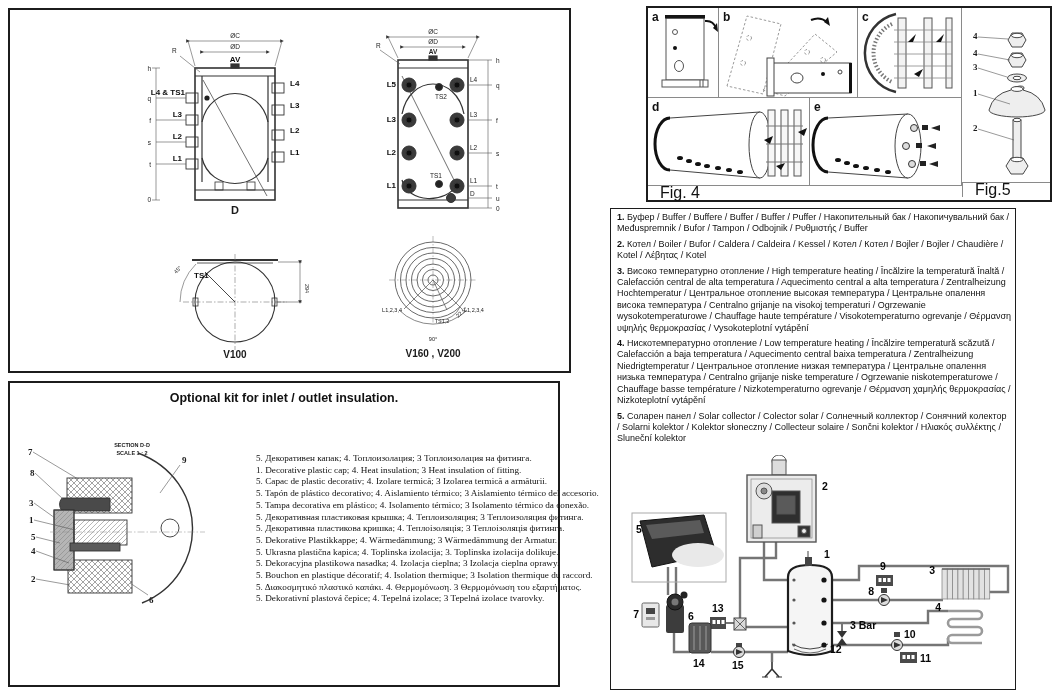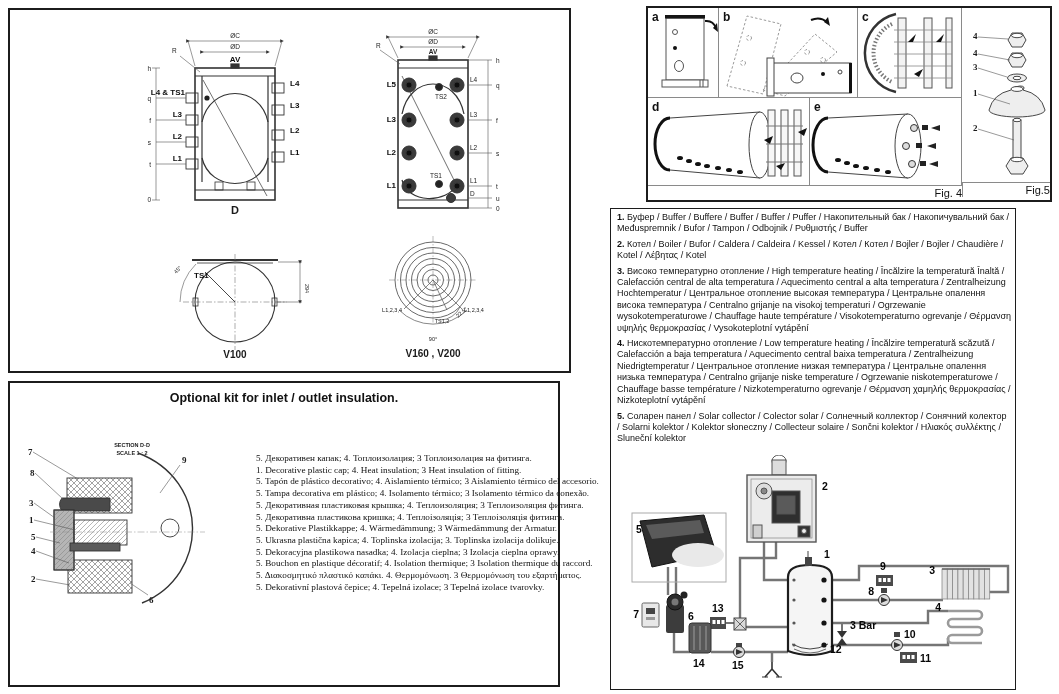--- a/index.html
+++ b/index.html
@@ -23,21 +23,21 @@
   .kit-title{position:absolute;left:0;right:0;top:8px;text-align:center;
              font-size:12.5px;font-weight:bold;}
   .kit-svg{position:absolute;left:10px;top:52px;}
   .kit-lines{position:absolute;left:246px;top:70px;width:372px;
              font-family:"Liberation Serif",serif;font-size:9.2px;line-height:11.7px;
              white-space:nowrap;}
   
   .fcell{position:absolute;box-sizing:border-box;border-color:#8a8a8a;border-style:solid;border-width:0;}
   .flet{position:absolute;left:4px;top:2px;font-size:12px;font-weight:bold;}
   .fcap{position:absolute;box-sizing:border-box;border-top:1px solid #8a8a8a;height:15px;
-        text-align:right;font-size:11px;line-height:14px;}
+        text-align:left;font-size:16px;line-height:14px;padding-left:12px;}
   
   .legend{position:absolute;left:6px;top:3px;width:394px;font-size:9px;line-height:11.4px;}
   .legend p{margin:0 0 4px 0;}
   .legend b{font-weight:bold;}
   .schematic{position:absolute;left:1px;top:246px;}
 </style>
 </head>
 <body>
 
 <div class="page">
@@ -300,20 +300,21 @@
         <text class="ser" x="11" y="119">4</text>
         <text class="ser" x="11" y="147">2</text>
         <text class="ser" x="162" y="28">9</text>
         <text class="ser" x="129" y="168">6</text>
       </g>
     </svg>
 
     <div class="kit-lines">
       <div>5. Декоративен капак; 4. Топлоизолация; 3 Топлоизолация на фитинга.</div>
       <div>1. Decorative plastic cap; 4. Heat insulation; 3 Heat insulation of fitting.</div>
+      <div>5. Capac de plastic decorativ; 4. Izolare termică; 3 Izolarea termică a armăturii.</div>
       <div>5. Tapón de plástico decorativo; 4. Aislamiento térmico; 3 Aislamiento térmico del accesorio.</div>
       <div>5. Tampa decorativa em plástico; 4. Isolamento térmico; 3 Isolamento térmico da conexão.</div>
       <div>5. Декоративная пластиковая крышка; 4. Теплоизоляция; 3 Теплоизоляция фитинга.</div>
       <div>5. Декоративна пластикова кришка; 4. Теплоізоляція; 3 Теплоізоляція фитинга.</div>
       <div>5. Dekorative Plastikkappe; 4. Wärmedämmung; 3 Wärmedämmung der Armatur.</div>
       <div>5. Ukrasna plastična kapica; 4. Toplinska izolacija; 3. Toplinska izolacija dolikuje.</div>
       <div>5. Dekoracyjna plastikowa nasadka; 4. Izolacja cieplna; 3 Izolacja cieplna oprawy.</div>
       <div>5. Bouchon en plastique décoratif; 4. Isolation thermique; 3 Isolation thermique du raccord.</div>
       <div>5. Διακοσμητικό πλαστικό καπάκι. 4. Θερμομόνωση. 3 Θερμομόνωση του εξαρτήματος.</div>
       <div>5. Dekorativní plastová čepice; 4. Tepelná izolace; 3 Tepelná izolace tvarovky.</div>

